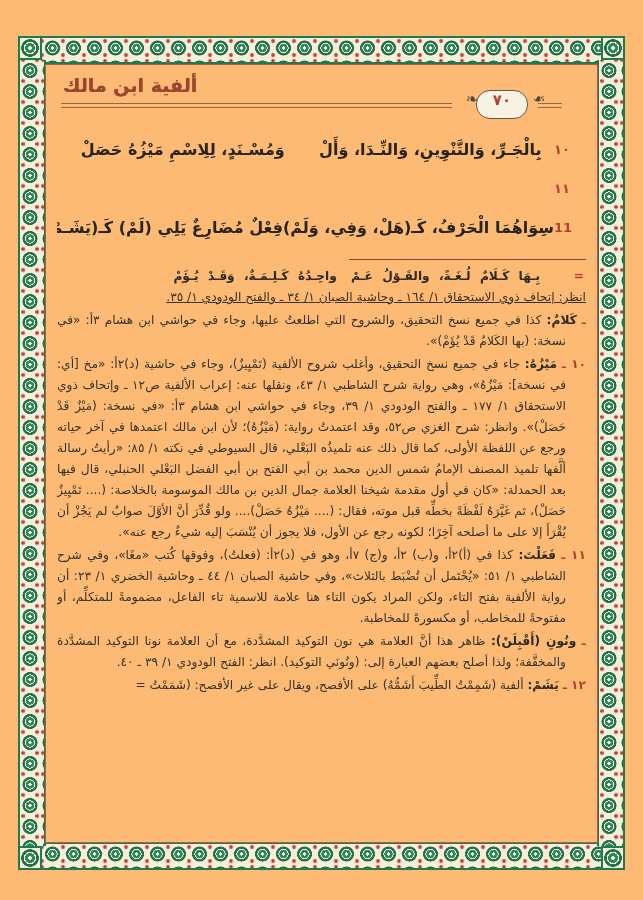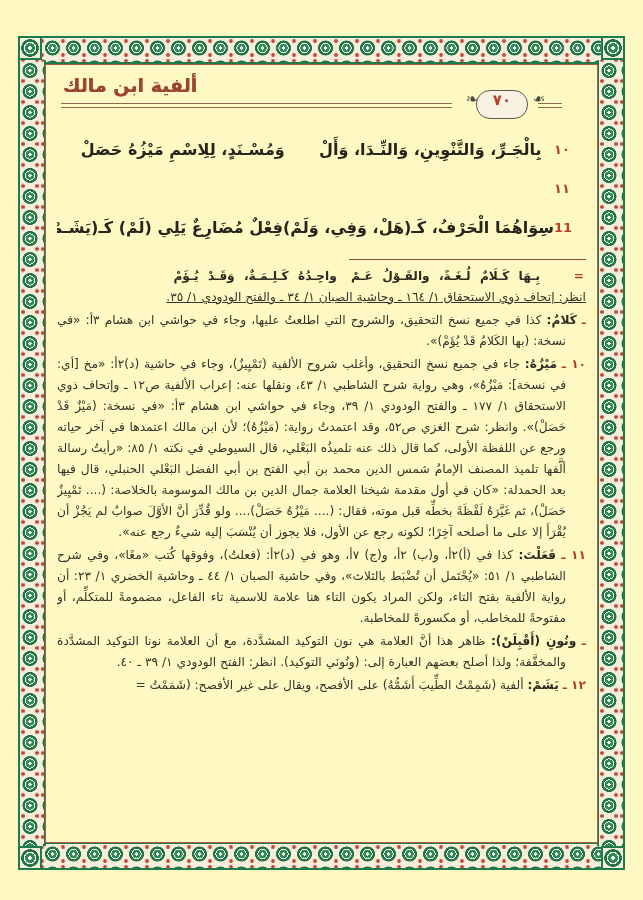--- a/index.html
+++ b/index.html
@@ -1,21 +1,21 @@
 <!DOCTYPE html>
 <html lang="ar"><head>
 <meta charset="utf-8">
 <style>
   html,body{margin:0;padding:0;}
   body{
     width:643px;height:900px;overflow:hidden;position:relative;
     background:#f6f1df;
     font-family:"DejaVu Sans", sans-serif;
   }
-  .page{position:absolute;inset:0;background:#fef9c3;}
+  .page{position:absolute;inset:0;background:#fdba74;}
 
   
   .chain{position:absolute;background-color:#f4eeda;}
   .chain-h{
     border-top:2px solid #1f7a4c;border-bottom:2px solid #1f7a4c;
     background-image:
       radial-gradient(circle at 10.5px 10px, #fdfbf2 0 1.6px, #2e8a56 1.6px 4.2px, #fdfbf2 4.2px 5.2px, #247346 5.2px 7.2px, transparent 7.8px),
       radial-gradient(circle at 10.5px 3px,  #bf4434 0 1.6px, transparent 2.2px),
       radial-gradient(circle at 10.5px 17px, #bf4434 0 1.6px, transparent 2.2px);
     background-size:21px 20px,21px 20px,21px 20px;

